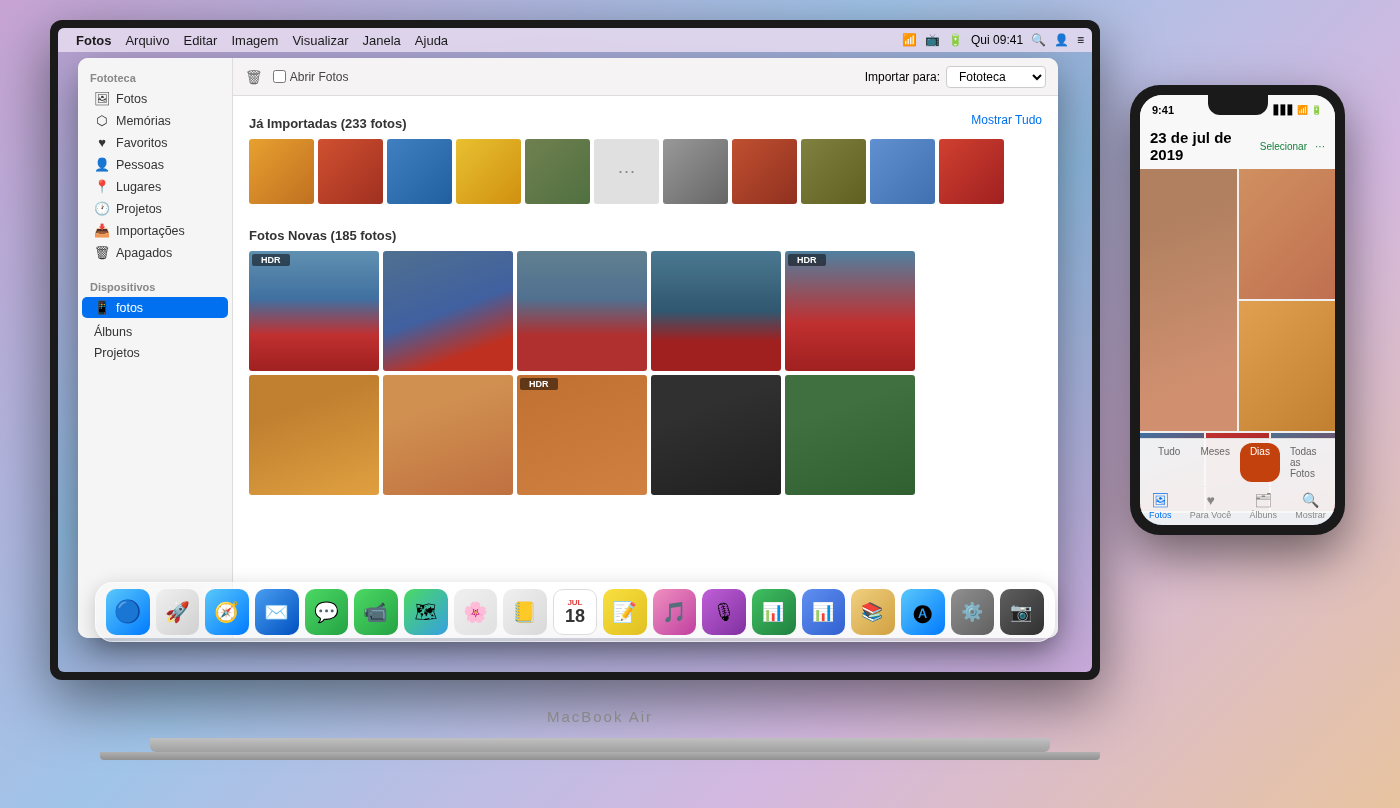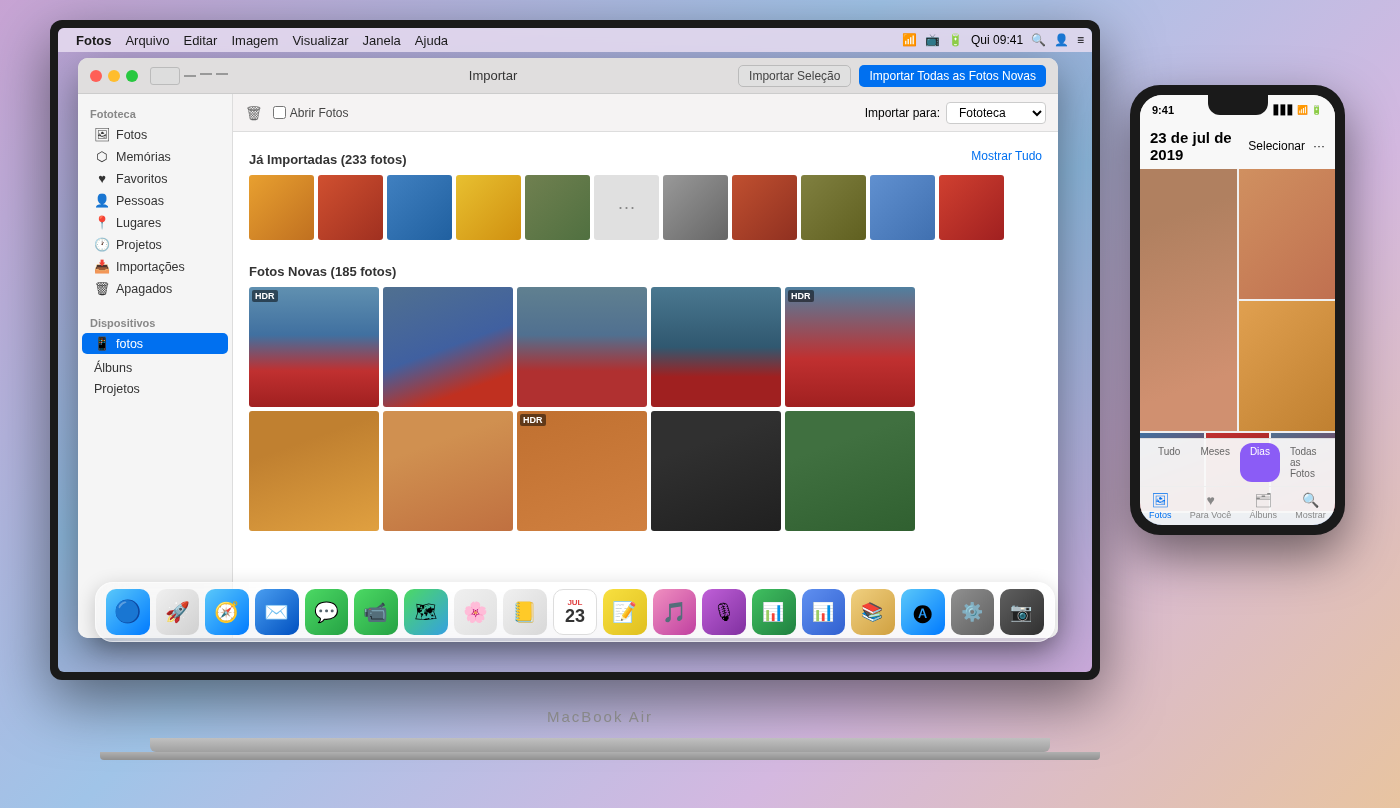--- a/index.html
+++ b/index.html
@@ -270,21 +270,21 @@
       cursor: pointer;
     }
     .hdr-badge {
       position: absolute;
       top: 3px;
       left: 3px;
       background: rgba(0,0,0,0.5);
       color: white;
       font-size: 9px;
       font-weight: 700;
-      padding: 1px 3px;
+      padding: 1px 9px;
       border-radius: 2px;
     }
 
     
     .dock-container {
       position: absolute;
       bottom: 30px;
       left: 50%;
       transform: translateX(-50%);
       background: rgba(255,255,255,0.3);
@@ -371,22 +371,22 @@
     .iphone-date-title {
       font-size: 15px;
       font-weight: 700;
       color: #000;
     }
     .iphone-header-actions {
       display: flex;
       gap: 8px;
     }
     .iphone-action-btn {
-      font-size: 12px;
-      color: #000000;
+      font-size: 10px;
+      color: #15803d;
       cursor: pointer;
     }
 
     
     .iphone-tabs {
       position: absolute;
       bottom: 0;
       left: 0;
       right: 0;
       background: rgba(248,248,248,0.95);
@@ -400,21 +400,21 @@
       border-bottom: 1px solid #eee;
     }
     .iphone-tab-pill {
       padding: 3px 10px;
       font-size: 10px;
       border-radius: 12px;
       color: #666;
       cursor: pointer;
     }
     .iphone-tab-pill.active {
-      background: #8b5cf6;
+      background: #c2410c;
       color: white;
     }
     .iphone-tab-bar {
       display: flex;
       justify-content: space-around;
       padding: 5px 0;
     }
     .iphone-tab-bar-item {
       display: flex;
       flex-direction: column;
@@ -481,38 +481,20 @@
           <span>🔋</span>
           <span style="font-size:12px;font-weight:500">Qui 09:41</span>
           <span>🔍</span>
           <span>👤</span>
           <span>≡</span>
         </div>
       </div>
 
       <div class="photos-window">
 
-        <div class="window-titlebar">
-          <div class="traffic-lights">
-            <div class="tl tl-red"></div>
-            <div class="tl tl-yellow"></div>
-            <div class="tl tl-green"></div>
-          </div>
-          <div style="display:flex;align-items:center;gap:4px;margin-right:20px;">
-            <div style="width:30px;height:18px;background:#ddd;border:1px solid #bbb;border-radius:3px;"></div>
-            <div style="width:12px;height:2px;background:#999;"></div>
-            <div style="width:12px;height:2px;background:#999;margin-top:-4px;"></div>
-            <div style="width:12px;height:2px;background:#999;margin-top:-4px;"></div>
-          </div>
-          <div class="window-title">Importar</div>
-          <div class="import-buttons">
-            <button class="btn-import-selection">Importar Seleção</button>
-            <button class="btn-import-all">Importar Todas as Fotos Novas</button>
-          </div>
-        </div>
 
         <div class="window-body">
 
           <div class="sidebar">
             <div class="sidebar-section-header">Fototeca</div>
             <div class="sidebar-item">
               <span class="sidebar-icon">🖼</span>
               <span>Fotos</span>
             </div>
             <div class="sidebar-item">
@@ -686,21 +668,21 @@
         </div>
         <div class="dock-item" style="background:linear-gradient(135deg,#f0f0f0,#e0e0e0);">
           <span style="font-size:20px;">🌸</span>
         </div>
         <div class="dock-item" style="background:linear-gradient(135deg,#f0f0f0,#d8d8d8);">
           <span style="font-size:20px;">📒</span>
         </div>
         <div class="dock-item" style="background:white;border:1px solid #ddd;">
           <div style="display:flex;flex-direction:column;align-items:center;line-height:1;font-size:9px;font-weight:700;color:#e04040;">
             <div style="font-size:8px;color:#e04040;text-transform:uppercase;">JUL</div>
-            <div style="font-size:18px;font-weight:700;color:#333;line-height:1;">23</div>
+            <div style="font-size:18px;font-weight:700;color:#333;line-height:1;">18</div>
           </div>
         </div>
         <div class="dock-item" style="background:linear-gradient(135deg,#f8e040,#e0c020);">
           <span style="font-size:20px;">📝</span>
         </div>
         <div class="dock-item" style="background:linear-gradient(135deg,#f090c0,#c040a0);">
           <span style="font-size:20px;">🎵</span>
         </div>
         <div class="dock-item" style="background:linear-gradient(135deg,#c060d8,#8030a0);">
           <span style="font-size:18px;">🎙</span>

